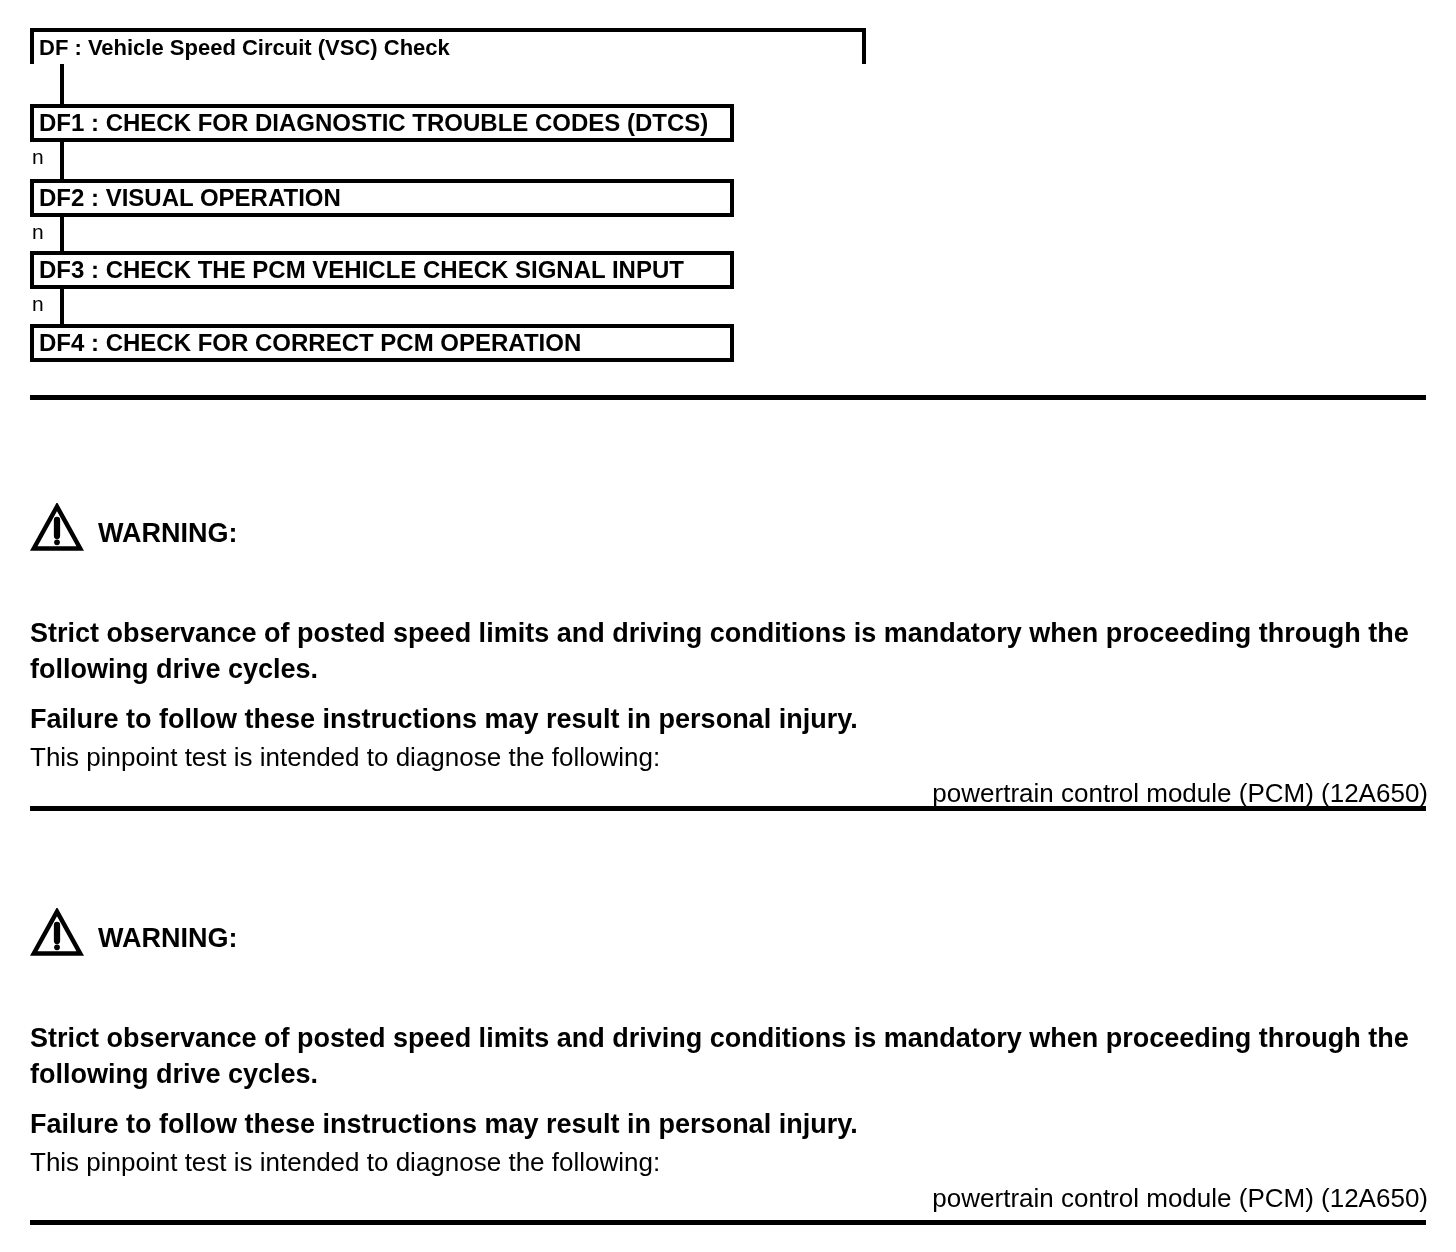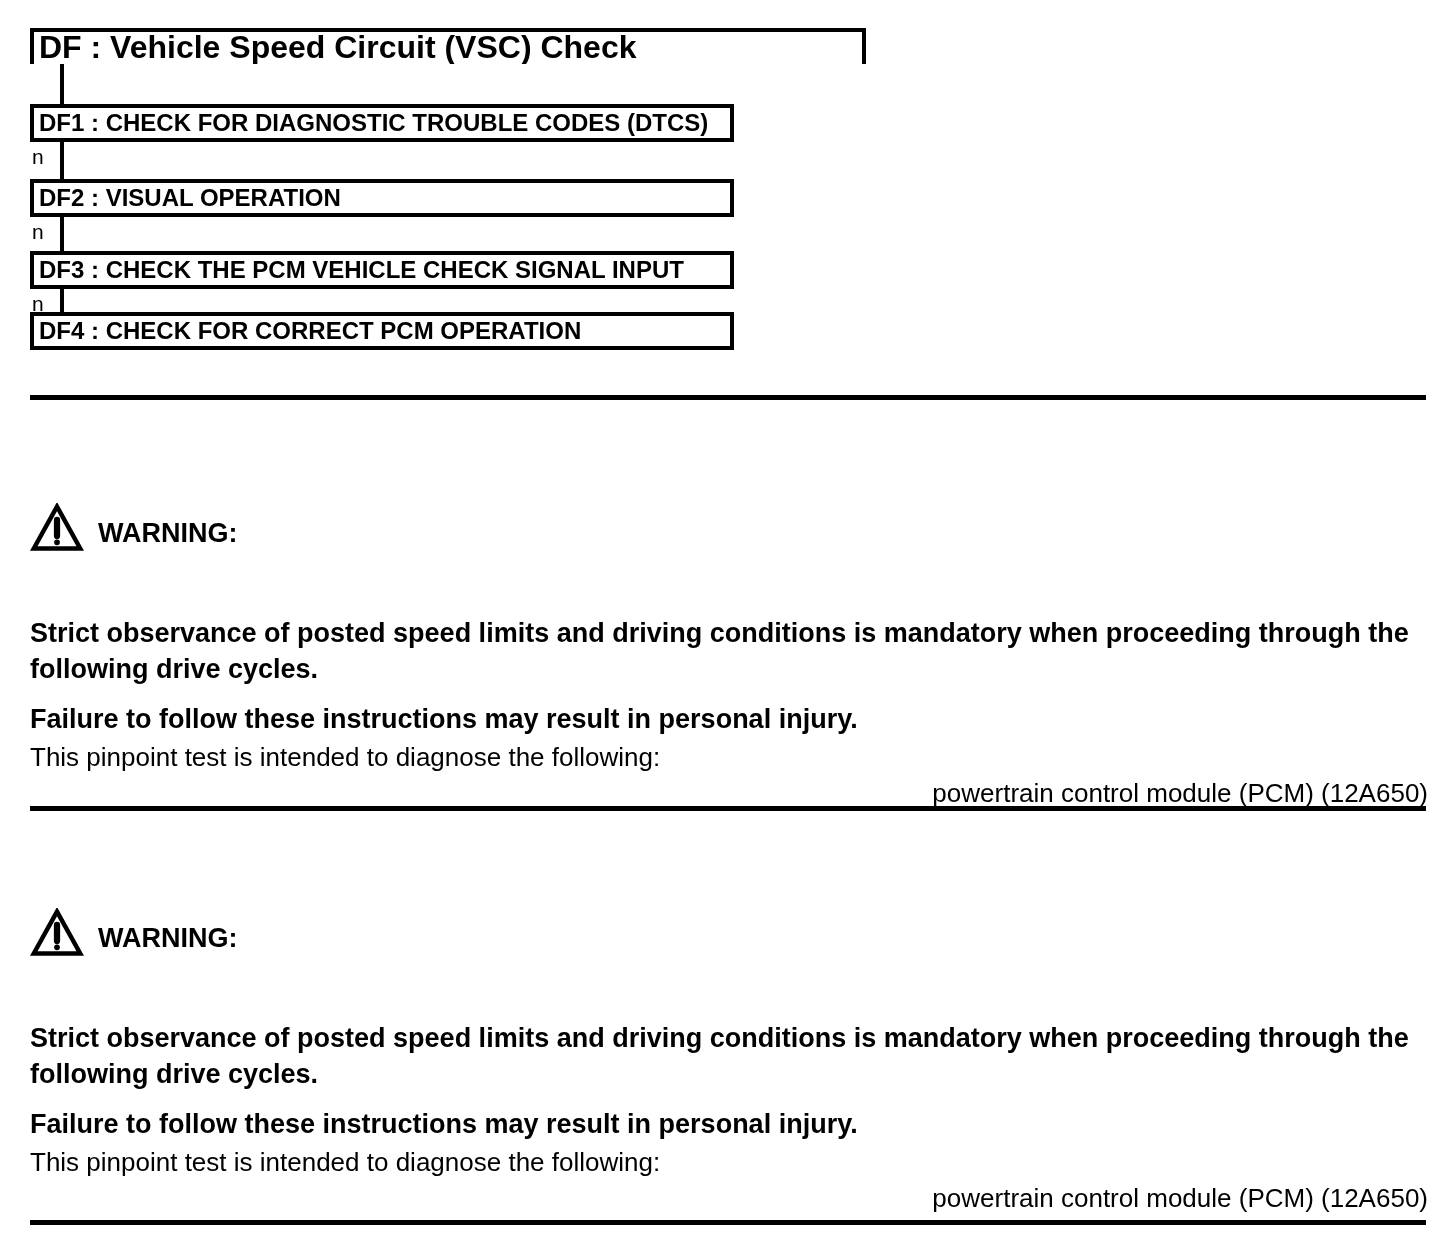--- a/index.html
+++ b/index.html
@@ -4,35 +4,35 @@
 <style>
   * { margin:0; padding:0; box-sizing:border-box; }
   html, body { background:#ffffff; }
   body { font-family:"Liberation Sans", sans-serif; color:#000; }
   .page { position:relative; width:1456px; height:1252px; background:#fff; overflow:hidden; }
 
   
   .title-box {
     position:absolute; left:30px; top:28px; width:836px; height:36px;
     border-top:4px solid #000; border-left:4px solid #000; border-right:4px solid #000;
-    font-weight:bold; font-size:32px; line-height:31px; padding-left:5px;
+    font-weight:bold; font-size:22px; line-height:31px; padding-left:5px;
     white-space:nowrap; overflow:hidden;
   }
 
   
   .step-box {
     position:absolute; left:30px; width:704px; height:38px;
     border:4px solid #000; background:#fff;
     font-weight:bold; font-size:24px; line-height:29px; padding-left:5px;
     white-space:nowrap; overflow:hidden;
   }
   .s1 { top:104px; }
   .s2 { top:179px; }
   .s3 { top:251px; }
-  .s4 { top:312px; }
+  .s4 { top:324px; }
 
   
   .connector { position:absolute; left:60px; width:4px; background:#000; }
   .c0 { top:64px;  height:40px; }
   .c1 { top:142px; height:37px; }
   .c2 { top:217px; height:34px; }
   .c3 { top:289px; height:35px; }
 
   
   .n-label { position:absolute; left:32px; font-size:21px; line-height:21px; }

